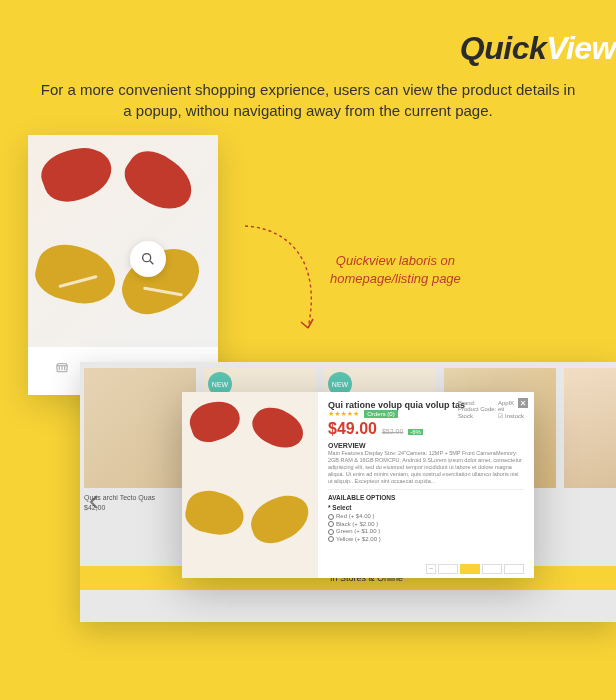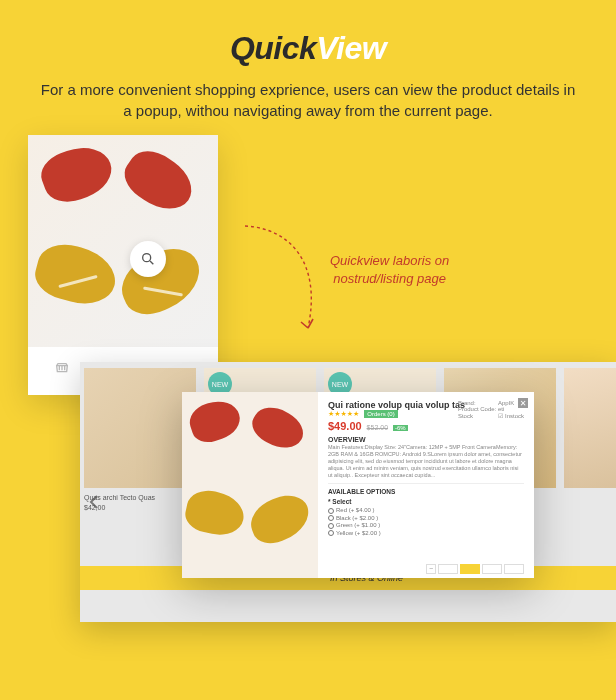--- a/index.html
+++ b/index.html
@@ -1,18 +1,18 @@
 <!DOCTYPE html>
 <html><head>
 <meta charset="utf-8">
 <style>
   * { margin: 0; padding: 0; box-sizing: border-box; }
   body { font-family: Arial, Helvetica, sans-serif; background: #f7d336; width: 616px; height: 700px; overflow: hidden; position: relative; }
   
-  .page-title { text-align: center; padding-top: 30px; font-size: 32px; font-weight: 800; font-style: italic; letter-spacing: -0.5px; }
+  .page-title { text-align: right; padding-top: 30px; font-size: 32px; font-weight: 800; font-style: italic; letter-spacing: -0.5px; }
   .page-title .dark { color: #2b2b2b; }
   .page-title .light { color: #ffffff; }
   
   .intro { text-align: center; color: #333; font-size: 15px; line-height: 1.4; padding: 12px 40px 0; }
   
   .product-card { position: absolute; left: 28px; top: 135px; width: 190px; height: 260px; background: #fff; box-shadow: 0 10px 30px rgba(0,0,0,0.15); }
   .product-img { width: 100%; height: 212px; background: linear-gradient(135deg,#f6efe6 0%,#f1f1f1 100%); position: relative; overflow: hidden; }
   .shoe { position: absolute; }
   .shoe.red1 { left: 14px; top: 14px; width: 70px; height: 50px; background: #c23a2b; border-radius: 40% 55% 50% 45%; transform: rotate(-20deg); }
   .shoe.red2 { left: 96px; top: 22px; width: 70px; height: 48px; background: #c23a2b; border-radius: 45% 50% 55% 40%; transform: rotate(35deg); }
@@ -35,31 +35,31 @@
   
   .bg-strip { position: absolute; left: 80px; top: 362px; width: 536px; height: 260px; background: #e8e8e8; overflow: hidden; box-shadow: 0 8px 30px rgba(0,0,0,0.2); }
   .strip-nav { position: absolute; top: 128px; width: 16px; height: 24px; display: flex; align-items: center; justify-content: center; }
   .strip-nav.left { left: 6px; }
   .strip-items { display: flex; height: 170px; margin-top: 6px; }
   .strip-item { flex: 1 0 112px; margin: 0 4px; position: relative; }
   .strip-thumb { width: 100%; height: 120px; background: #f3e9d7; position: relative; }
   .badge-new { position: absolute; top: 4px; left: 4px; width: 24px; height: 24px; background: #5ac4b1; color: #fff; font-size: 7px; border-radius: 50%; display: flex; align-items: center; justify-content: center; }
   .strip-title { font-size: 7px; color: #555; margin-top: 6px; line-height: 1.1; }
   .strip-price { font-size: 7px; color: #555; margin-top: 2px; }
-  .yellow-strip { position: absolute; bottom: 32px; left: 0; right: 0; height: 24px; background: #f7d336; font-size: 9px; font-style: italic; display: flex; align-items: center; padding-left: 250px; color: #333; }
+  .yellow-strip { position: absolute; bottom: 32px; left: 0; right: 0; height: 24px; background: #f7d336; font-size: 9px; display: flex; align-items: center; padding-left: 250px; color: #333; }
   
   .modal { position: absolute; left: 182px; top: 392px; width: 352px; height: 186px; background: #fff; box-shadow: 0 12px 40px rgba(0,0,0,0.25); display: flex; }
   .modal-img { width: 136px; height: 100%; background: #f6efe6; position: relative; overflow: hidden; }
   .modal-right { flex: 1; padding: 8px 10px; font-size: 7px; color: #555; overflow: hidden; position: relative; }
   .modal-close { position: absolute; top: 6px; right: 6px; width: 10px; height: 10px; background: #999; color: #fff; font-size: 8px; display: flex; align-items: center; justify-content: center; z-index: 2; }
   .modal-title { font-size: 9px; font-weight: bold; color: #333; }
   .modal-stars { color: #f7b500; font-size: 7px; margin-top: 1px; }
   .modal-orders { display: inline-block; background: #5ac074; color: #fff; font-size: 6px; padding: 1px 3px; margin-left: 3px; }
   .modal-price { margin-top: 2px; }
-  .modal-price .now { color: #d83a2b; font-weight: bold; font-size: 11px; }
+  .modal-price .now { color: #d83a2b; font-weight: bold; font-size: 16px; }
   .modal-price .old { color: #aaa; text-decoration: line-through; font-size: 7px; margin-left: 3px; }
   .modal-price .discount { background: #5ac074; color: #fff; font-size: 6px; padding: 0 2px; margin-left: 3px; }
   .modal-overview-title { font-weight: bold; color: #333; margin-top: 4px; font-size: 7px; }
   .modal-overview { font-size: 5.5px; color: #888; line-height: 1.25; margin-top: 1px; }
   .modal-specs { position: absolute; top: 8px; right: 10px; font-size: 6px; color: #888; text-align: left; }
   .modal-specs div span:first-child { display: inline-block; width: 40px; }
   .modal-avail-title { font-weight: bold; color: #333; margin-top: 5px; font-size: 6.5px; border-top: 1px solid #eee; padding-top: 4px; }
   .modal-select-label { font-weight: bold; color: #333; margin-top: 3px; font-size: 6.5px; }
   .modal-options { margin-top: 2px; }
   .modal-option { font-size: 6px; color: #777; margin: 1px 0; }
@@ -116,21 +116,21 @@
           <path d="M20 11A8 8 0 004 11"></path>
           <path d="M4 13a8 8 0 0016 0"></path>
           <polyline points="4 5 4 11 10 11"></polyline>
           <polyline points="20 19 20 13 14 13"></polyline>
         </svg></span>
   </div>
 </div>
 
 <div class="callout">
   <div>Quickview laboris on</div>
-  <div>nostrud/listing page</div>
+  <div>homepage/listing page</div>
 </div>
 
 <svg class="arrow" viewBox="0 0 110 130">
   <path d="M15 8 C 60 10, 92 45, 78 110" stroke="#c23a2b" stroke-width="1.4" fill="none" stroke-dasharray="3 3"></path>
   <path d="M78 110 l-7 -6 M78 110 l5 -9" stroke="#c23a2b" stroke-width="1.6" fill="none"></path>
 </svg>
 
 <div class="bg-strip">
   <div class="strip-nav left">
     <svg width="10" height="14" viewBox="0 0 10 14">

